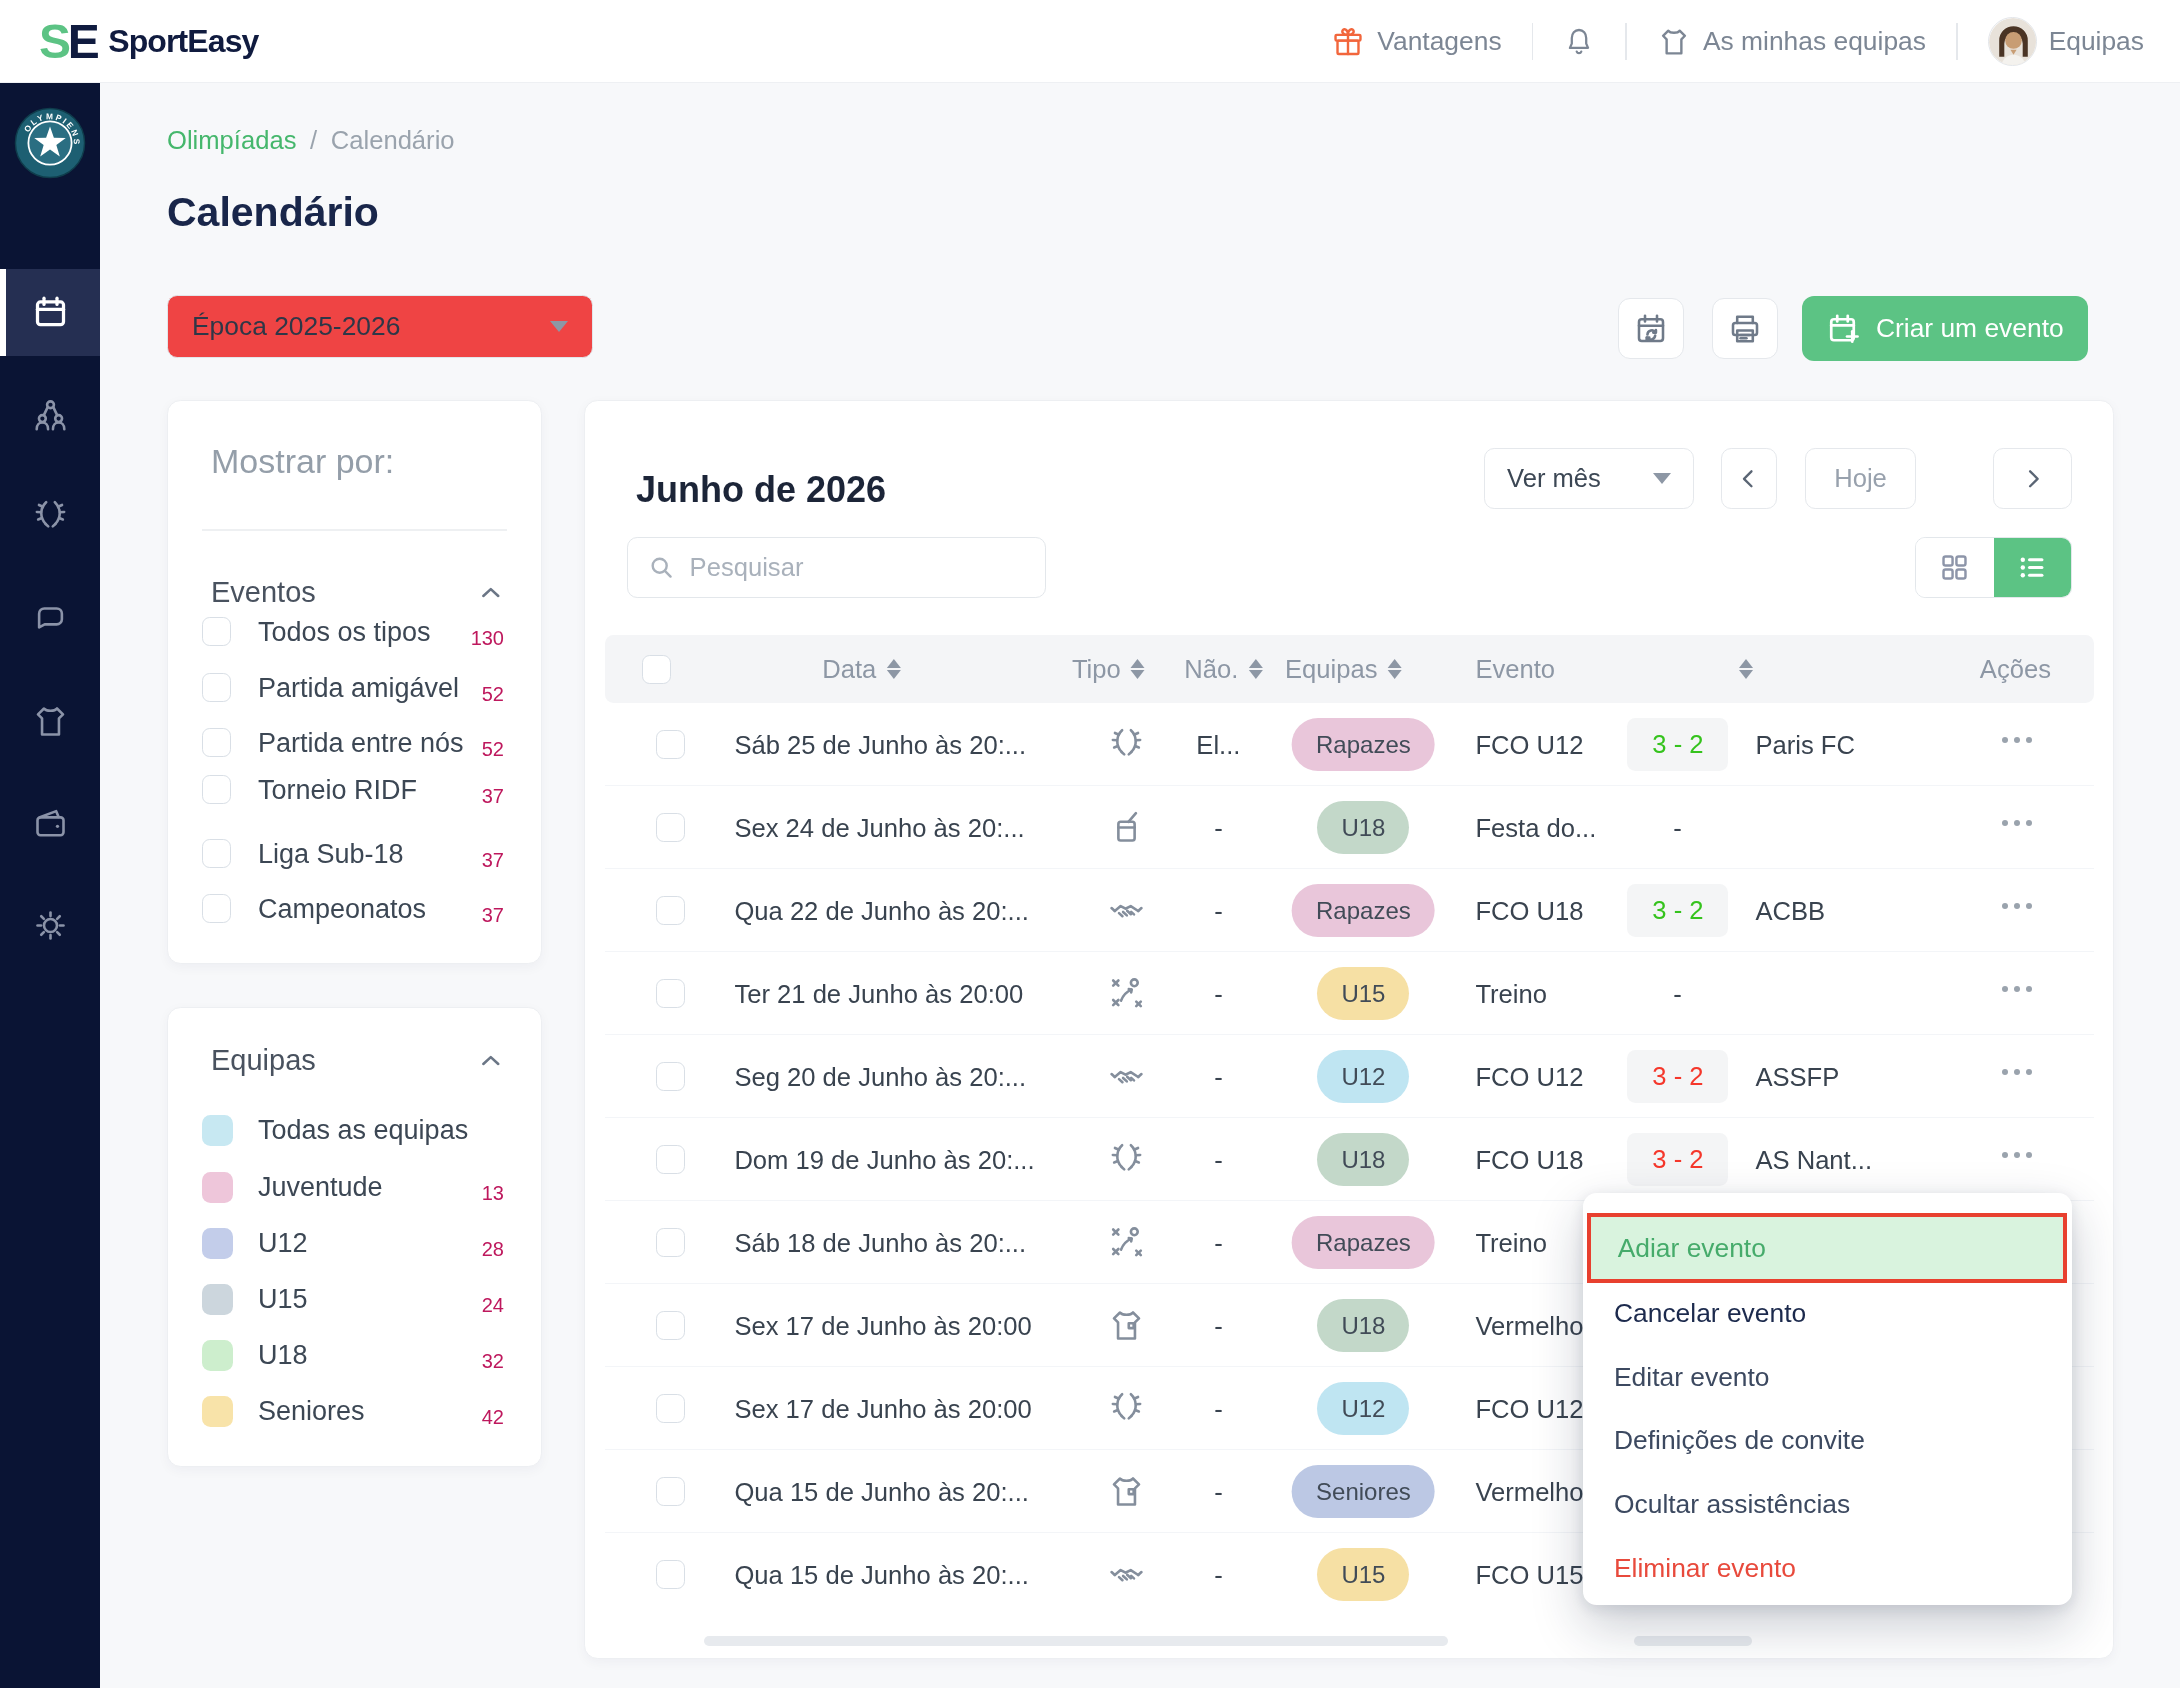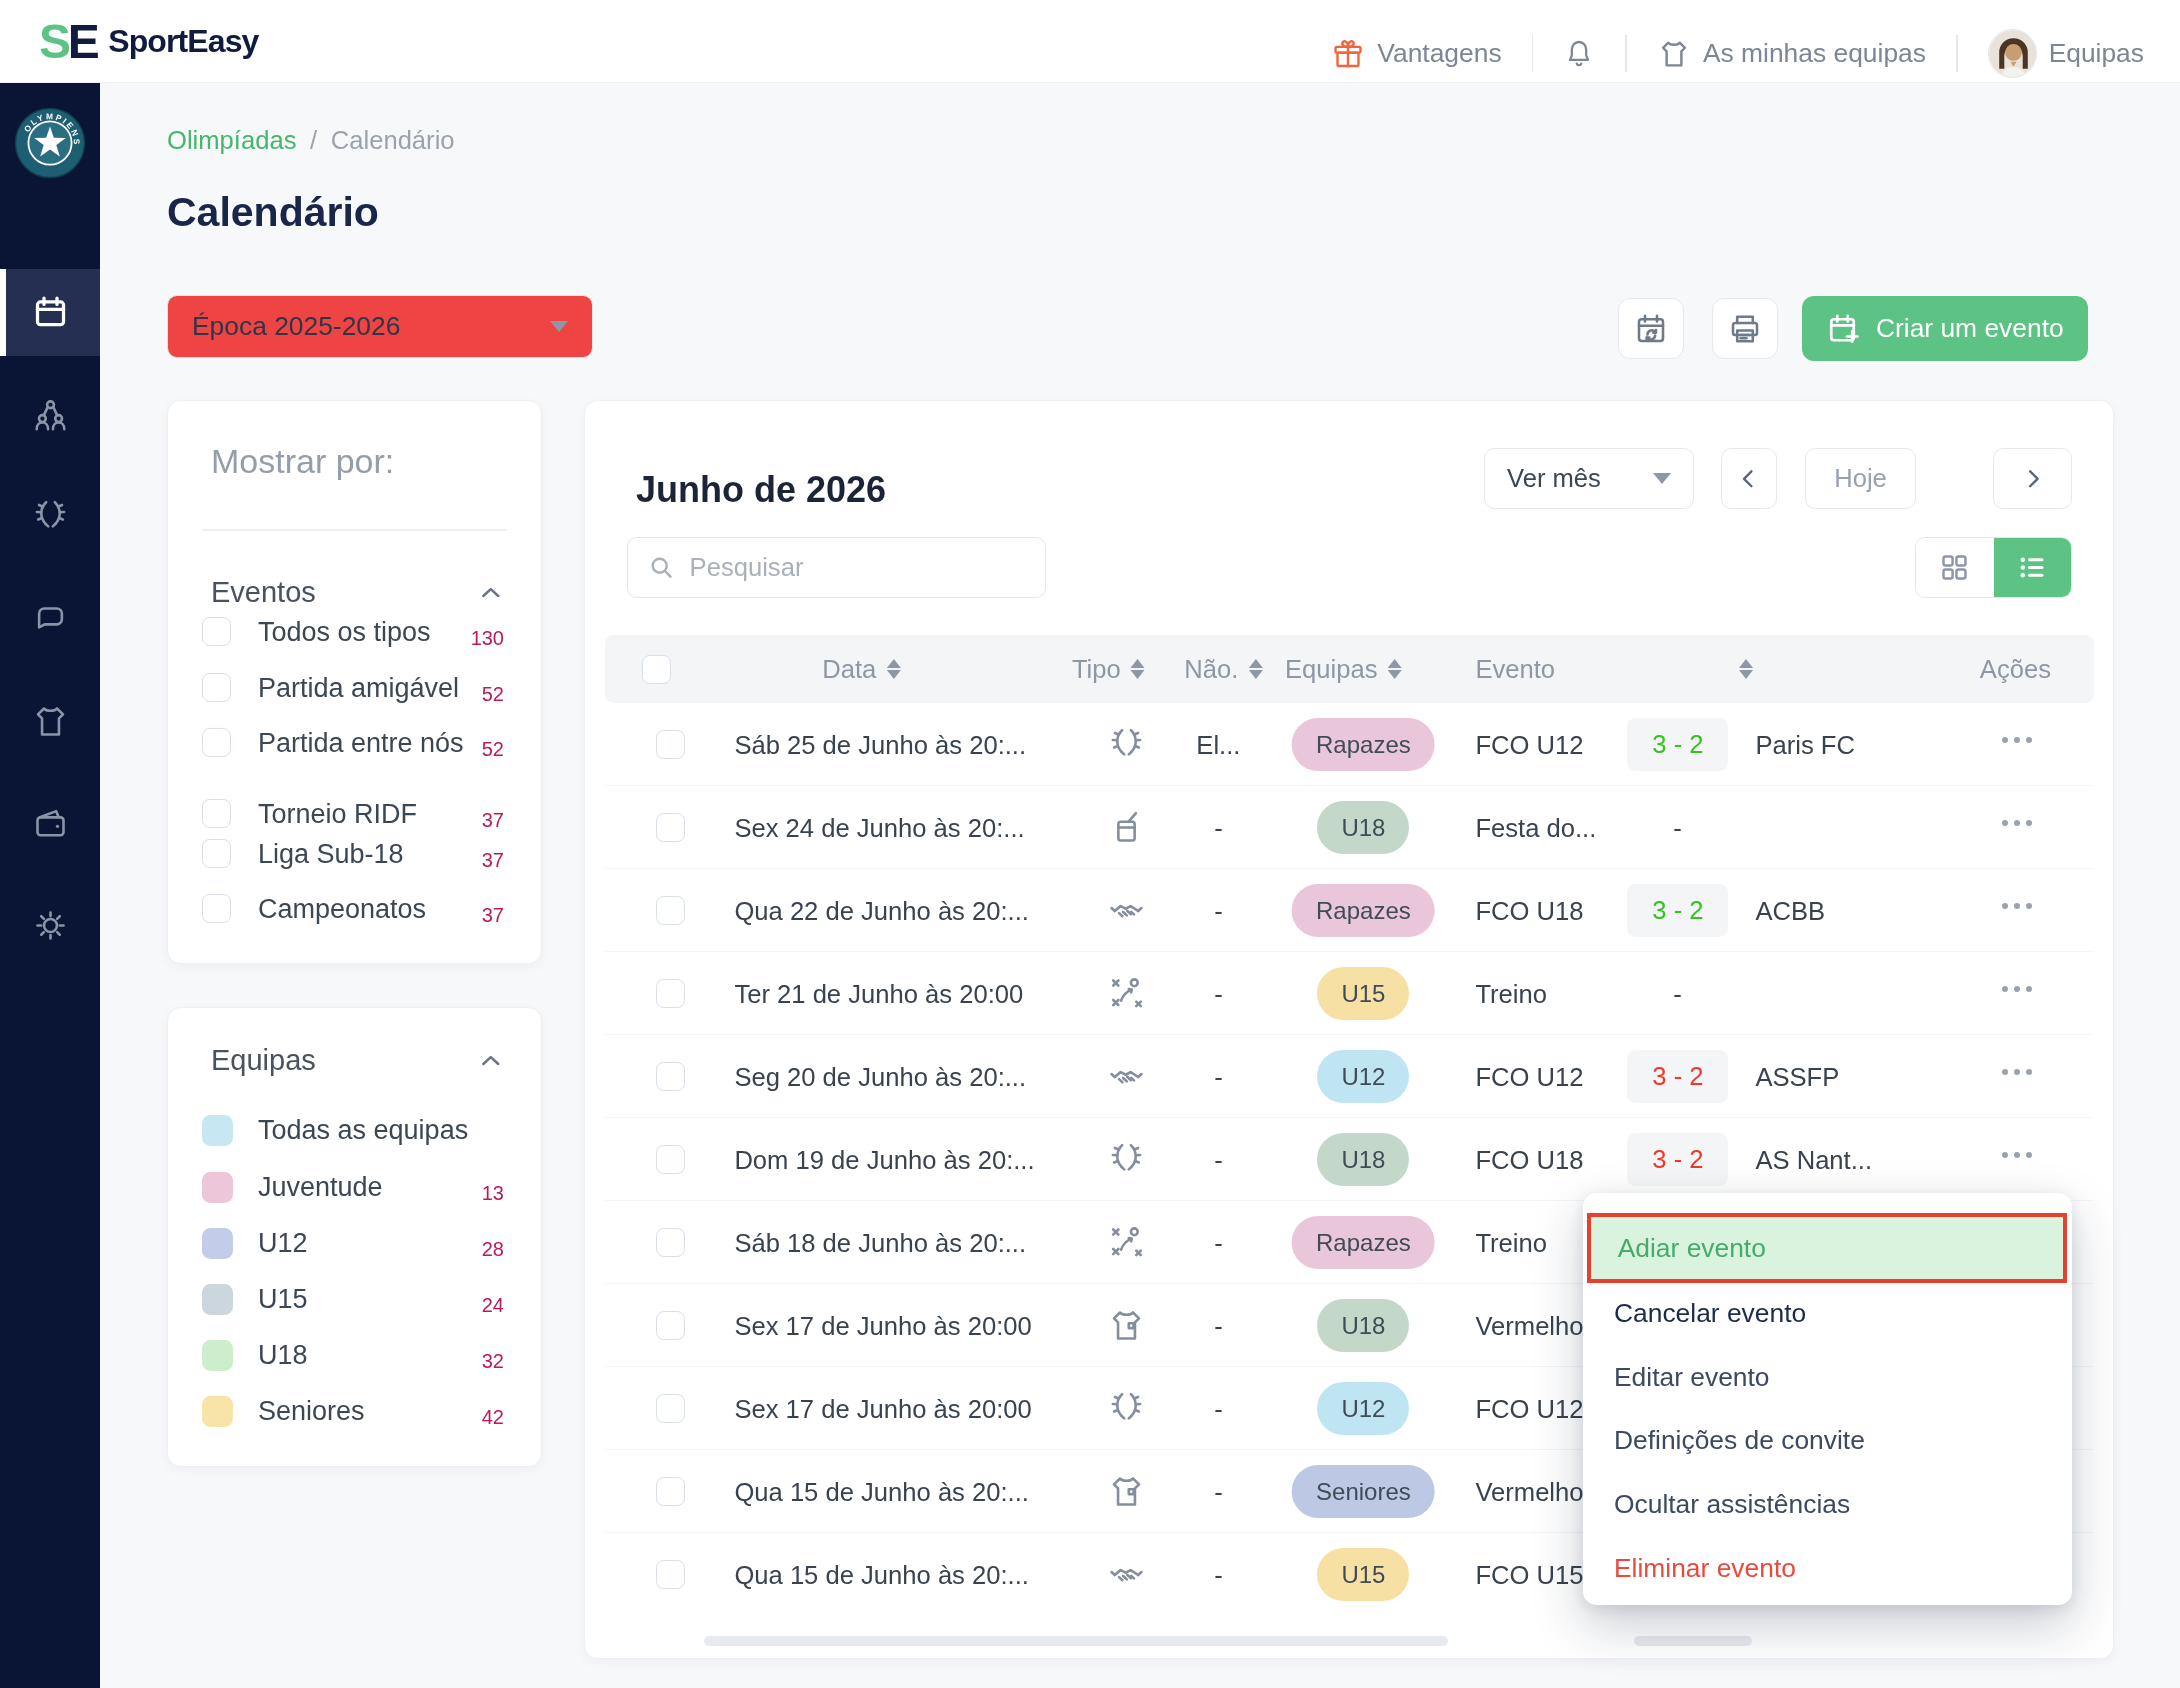--- a/index.html
+++ b/index.html
@@ -7,21 +7,21 @@
   body { font-family:"Liberation Sans", sans-serif; }
   #app { position:relative; width:2181px; height:1688px; background:#f7f8fa; overflow:hidden; }
 
   
   #topbar { position:absolute; left:0; top:0; width:2181px; height:83px; background:#ffffff; border-bottom:1.7px solid #eef0f3; z-index:30; }
   .brand { position:absolute; left:39px; top:0; height:83px; display:flex; align-items:center; gap:12px; }
   .brand-mark { display:flex; align-items:center; font-weight:bold; font-size:48px; letter-spacing:-3.4px; }
   .brand-mark .s { color:#5cc384; }
   .brand-mark .e { color:#101b3f; }
   .brand-name { font-size:32px; font-weight:bold; color:#101b3f; letter-spacing:-0.9px; }
-  .top-right { position:absolute; right:37px; top:12px; height:83px; display:flex; align-items:center; gap:30px; }
+  .top-right { position:absolute; right:37px; top:0; height:83px; display:flex; align-items:center; gap:30px; }
   .top-item { display:flex; align-items:center; gap:12px; color:#7c8694; font-size:26.4px; cursor:pointer; }
   .vdiv { width:1.7px; height:37px; background:#e5e8ec; }
   .ico { display:inline-flex; align-items:center; justify-content:center; }
   .avatar { width:49px; height:49px; border-radius:50%; overflow:hidden; border:0.9px solid #e2e5e9; }
 
   
   #sidebar { position:absolute; left:0; top:83px; width:100px; height:1605px; background:#0a1434; z-index:20; }
   .club-logo { position:absolute; left:13.6px; top:24px; width:72px; height:72px; }
   .nav-item { position:absolute; left:0; width:100px; height:87px; display:flex; align-items:center; justify-content:center; color:#8b93a8; cursor:pointer; }
   .nav-item.active { background:#252f52; color:#ffffff; }
@@ -335,21 +335,21 @@
         <div class="f-item" style="top: 260px;">
           <span class="cb"></span>
           <span class="lbl">Partida amigável</span>
           <span class="cnt">52</span>
         </div>
         <div class="f-item" style="top: 315px;">
           <span class="cb"></span>
           <span class="lbl">Partida entre nós</span>
           <span class="cnt">52</span>
         </div>
-        <div class="f-item" style="top: 386px;">
+        <div class="f-item" style="top: 362px;">
           <span class="cb"></span>
           <span class="lbl">Torneio RIDF</span>
           <span class="cnt">37</span>
         </div>
         <div class="f-item" style="top: 426px;">
           <span class="cb"></span>
           <span class="lbl">Liga Sub-18</span>
           <span class="cnt">37</span>
         </div>
         <div class="f-item" style="top: 481px;">

